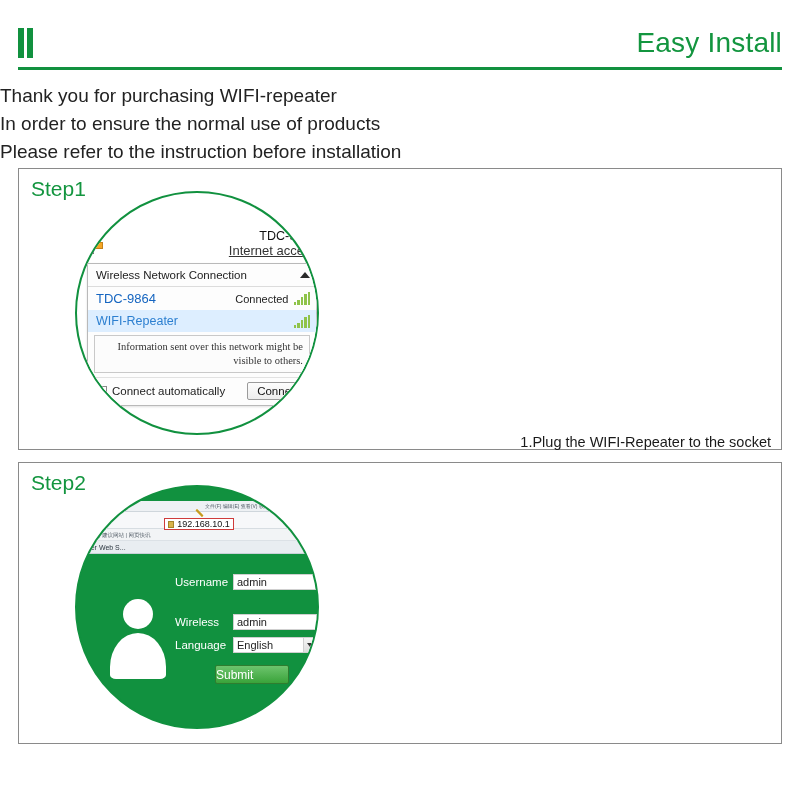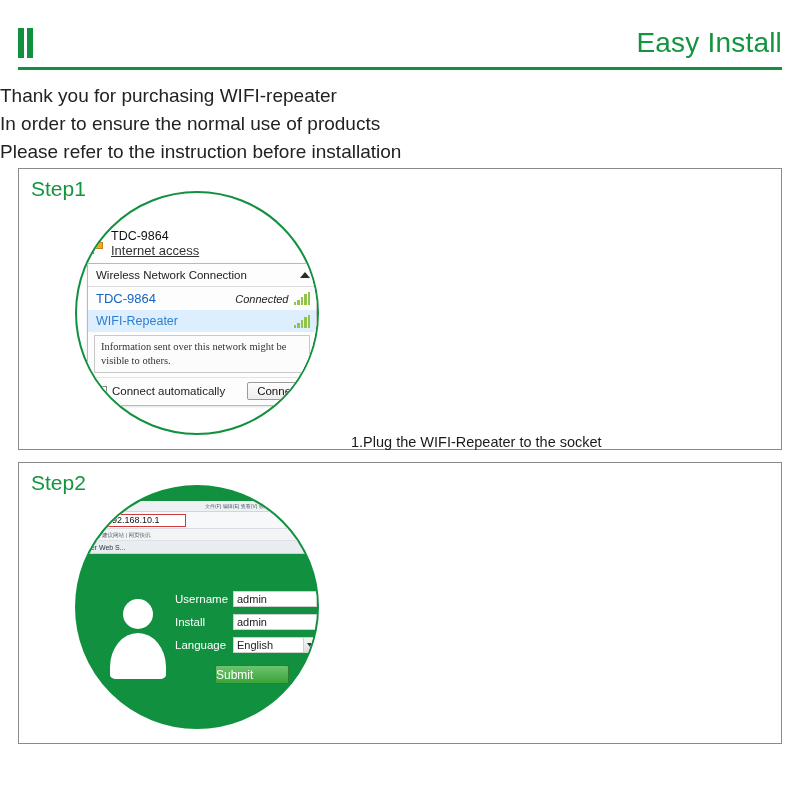--- a/index.html
+++ b/index.html
@@ -43,21 +43,21 @@
     font-size: 19px; color: #222; line-height: 28px;
   }
 
   
   .panel {
     position: absolute;
     left: 18px; width: 764px;
     border: 1px solid #8a8a8a;
     background: #fff;
   }
-  #panel1 { top: 168px; height: 282px; }
+  #panel1 { top: 168px; height: 282px; text-align: right; }
   #panel2 { top: 462px; height: 282px; }
 
   .step-label {
     position: absolute; left: 12px; top: 8px;
     font-size: 21px; color: #13953f;
   }
 
   
   .circle {
     position: absolute;
@@ -109,21 +109,21 @@
     border-bottom: 6px solid #2a2a2a;
   }
   .wm-row {
     display: flex; align-items: center; justify-content: space-between;
     padding: 4px 6px 4px 8px;
     font-size: 12px;
   }
   .wm-row .name { color: #1565c0; font-size: 13px; }
   .wm-row .name.sel { color: #2c7fd0; font-size: 12.5px; }
   .wm-row .right { display: flex; align-items: center; gap: 5px; }
-  .wm-row .conn { font-size: 11px; color: #222; font-style: italic; }
+  .wm-row .conn { font-size: 11px; color: #222; }
   .wm-row.sel { background: #ddeeff; }
   .wm-note {
     margin: 3px 6px 4px 6px;
     border: 1px solid #c9c9c9;
     background: #fcfcfc;
     padding: 4px 6px;
     font-size: 10.5px;
     line-height: 14px;
     color: #333;
     font-family: Liberation Serif, serif;
@@ -214,20 +214,21 @@
     white-space: nowrap;
     overflow: hidden;
   }
   .br-addr {
     display: flex; align-items: center;
     height: 17px;
     background: #f7f8fa;
     border-bottom: 1px solid #d7dde2;
     padding: 0 4px;
     gap: 4px;
+    flex-direction: column;
   }
   .br-star {
     width: 9px; height: 9px;
     background: #f3c13a; border: 1px solid #c49a22;
     transform: rotate(45deg);
   }
   .br-urlbox {
     flex: 1;
     height: 13px;
     border: 1px solid #cf3b3b;
@@ -311,21 +312,21 @@
     width: 13px; height: 14px;
     background: linear-gradient(#f6f6f6,#dedede);
     border-left: 1px solid #cfcfcf;
     display: flex; align-items: center; justify-content: center;
   }
   .frow .inp .arrow i {
     width: 0; height: 0;
     border-left: 3.5px solid transparent; border-right: 3.5px solid transparent;
     border-top: 4px solid #333;
   }
-  #r-user { top: 22px; }
+  #r-user { top: 5px; }
   #r-pass { top: 45px; }
   #r-lang { top: 68px; }
   .submit {
     position: absolute;
     left: 138px; top: 96px;
     width: 74px; height: 19px;
     background: linear-gradient(#6dc46d,#3aa33a);
     border: 1px solid #2f7d2f;
     border-radius: 2px;
     color: #fff;
@@ -445,21 +446,21 @@
         <span class="head"></span>
           <span class="body"></span>
       </div>
 
       <div class="frow" id="r-user">
         <span class="lbl lbl-right">Username</span>
         <span class="inp">admin</span>
       </div>
 
       <div class="frow" id="r-pass">
-        <span class="lbl lbl-right">Install</span>
+        <span class="lbl lbl-right">Wireless</span>
         <span class="inp">admin</span>
       </div>
 
       <div class="frow" id="r-lang">
         <span class="lbl lbl-right">Language</span>
         <span class="inp sel-wrap">
           <span>English</span>
           <span class="arrow">
               <i></i>
             </span>

